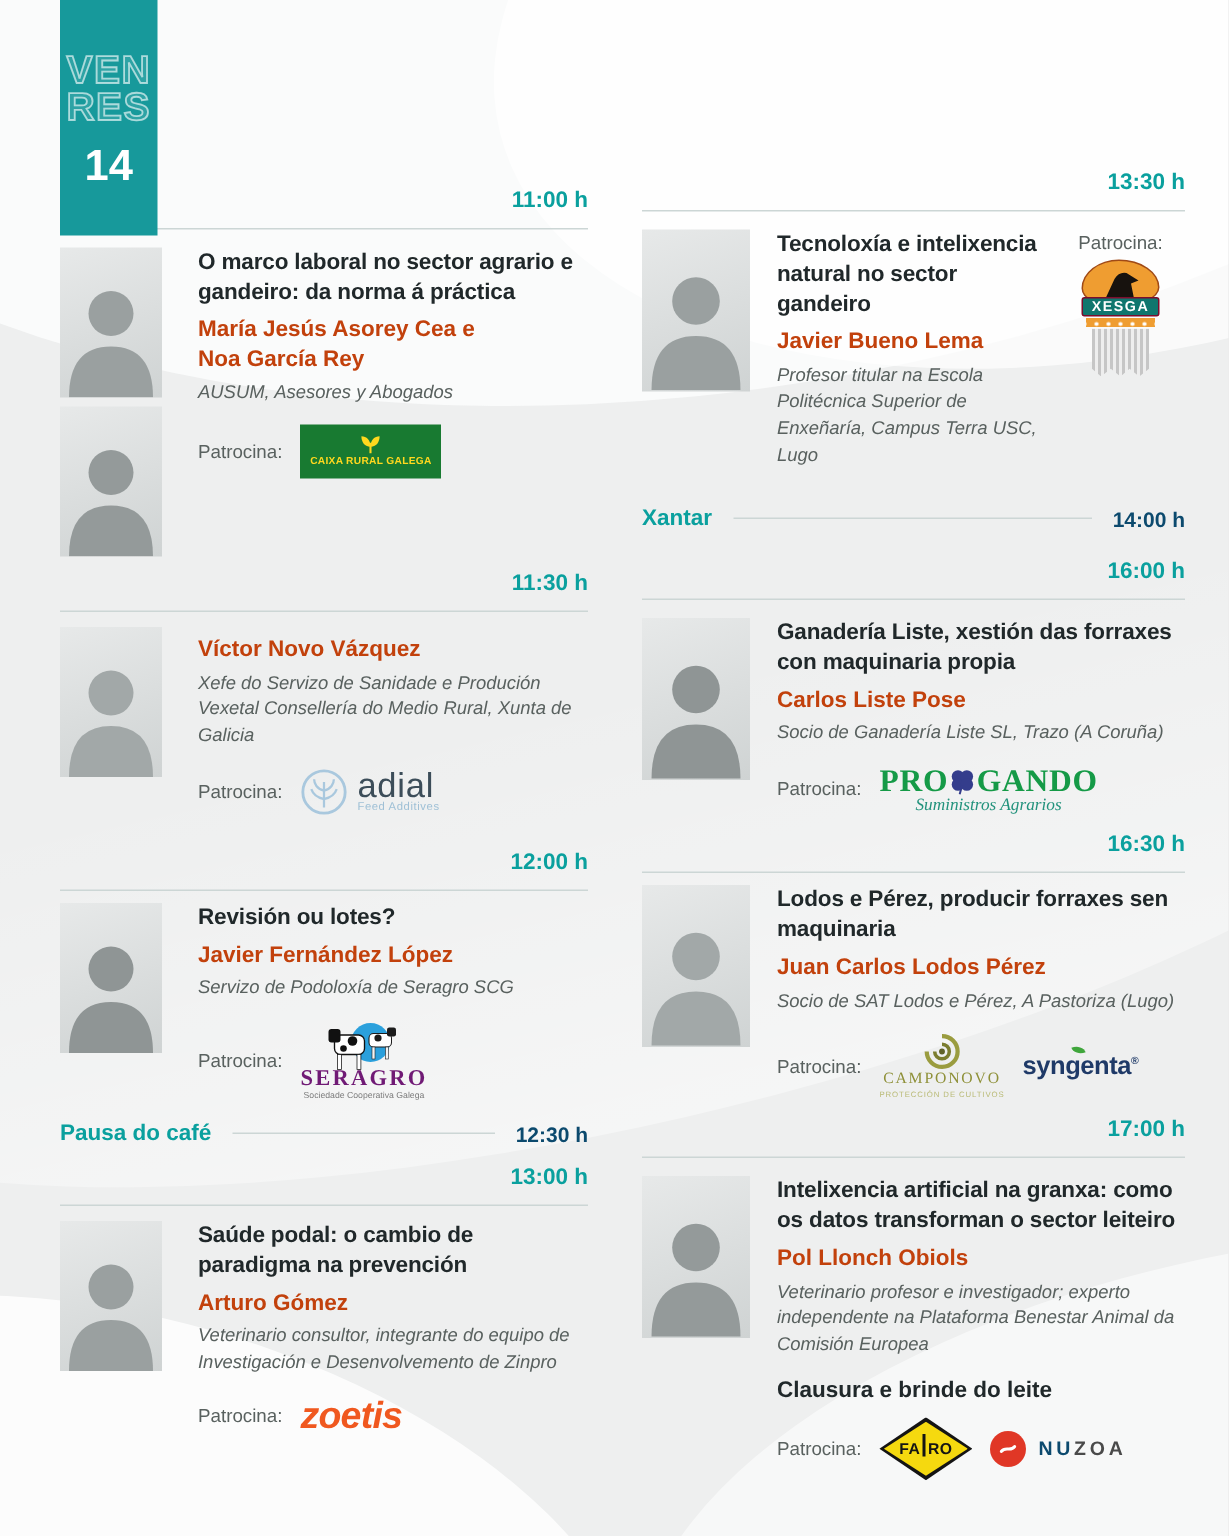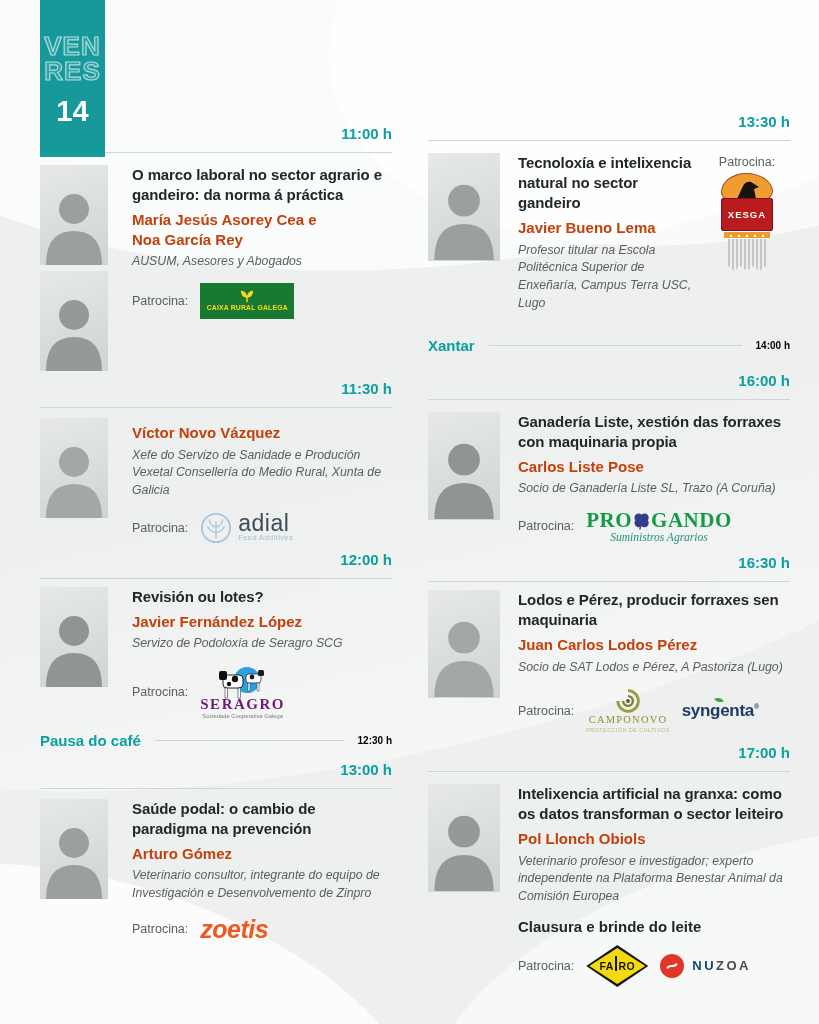--- a/index.html
+++ b/index.html
@@ -33,21 +33,21 @@
   .col-left{left:40px;width:352px;}
   .col-right{left:428px;width:362px;}
 
   .time-row{
     text-align:right;font-weight:700;font-size:15px;color:#0aa09e;
     padding-bottom:8px;border-bottom:1px solid #ccd6d5;line-height:20px;
   }
   .break-row{display:flex;align-items:center;height:22px;}
   .break-label{font-weight:700;font-size:15px;color:#0aa09e;white-space:nowrap;text-align:right;}
   .break-line{flex:1;border-top:1px solid #ccd6d5;margin:0 14px;}
-  .break-time{font-weight:700;font-size:10px;color:#000000;white-space:nowrap;}
+  .break-time{font-weight:700;font-size:14px;color:#0c4a6e;white-space:nowrap;}
 
   .session{display:flex;}
   .photo-col{display:flex;flex-direction:column;gap:6px;flex:0 0 auto;}
   .photo{
     width:68px;height:100px;overflow:hidden;
     background:linear-gradient(160deg,#e7e9e9,#cfd3d3);
     display:flex;align-items:flex-end;justify-content:center;
   }
   .col-right .photo{width:72px;height:108px;}
   .photo svg{width:100%;height:86%;}
@@ -74,21 +74,21 @@
   .adial-sub{font-size:7.5px;color:#9fc0d6;letter-spacing:.4px;}
 
   .logo-seragro{display:flex;flex-direction:column;align-items:center;line-height:1;}
   .seragro-word{font-family:"Liberation Serif",serif;font-weight:700;font-size:15px;color:#701a75;letter-spacing:1.5px;margin-top:-2px;}
   .seragro-sub{font-size:5.8px;color:#7c7c7c;margin-top:2px;}
 
   .logo-zoetis{font-size:25px;font-weight:700;font-style:italic;color:#f0581f;letter-spacing:-.5px;}
 
   .logo-xesga{display:flex;flex-direction:column;align-items:center;margin-top:4px;}
   .xesga-blob{width:52px;height:32px;background:#ef9d31;border:1px solid #a04a16;border-radius:48% 52% 55% 45%/60% 58% 42% 40%;display:flex;align-items:center;justify-content:center;}
-  .xesga-banner{background:#b91c1c;color:#fff;font-size:9.5px;font-weight:700;letter-spacing:1px;padding:10px 6px;border-radius:2px;border:1px solid #7d0c2c;margin-top:-7px;z-index:2;}
+  .xesga-banner{background:#0f766e;color:#fff;font-size:9.5px;font-weight:700;letter-spacing:1px;padding:0 6px;border-radius:2px;border:1px solid #7d0c2c;margin-top:-7px;z-index:2;}
   .xesga-stars{width:46px;height:6px;background:#ef9d31;background-image:radial-gradient(circle,#ffffff 1.1px,transparent 1.5px);background-size:8px 6px;background-position:3px 1px;margin-top:1px;}
   .xesga-ribbon{width:38px;height:32px;margin-top:1px;background:repeating-linear-gradient(90deg,#c6c6c6 0 2px,#eeeeee 2px 4px);clip-path:polygon(0 0,100% 0,100% 84%,83% 100%,66% 84%,50% 100%,33% 84%,16% 100%,0 84%);}
 
   .logo-progando{display:flex;flex-direction:column;align-items:center;}
   .progando-row{display:flex;align-items:center;font-family:"Liberation Serif",serif;font-weight:700;font-size:21px;color:#159a47;letter-spacing:.5px;line-height:1;}
   .progando-sub{font-family:"Liberation Serif",serif;font-style:italic;font-size:11.5px;color:#22927c;margin-top:0px;}
 
   .logo-camponovo{display:flex;flex-direction:column;align-items:center;line-height:1;}
   .campo-word{font-family:"Liberation Serif",serif;font-size:10.5px;color:#8e9038;letter-spacing:1.2px;margin-top:1px;}
   .campo-sub{font-size:5.2px;color:#b9ba75;letter-spacing:.6px;margin-top:2px;}
@@ -185,21 +185,21 @@
             </svg>
             <div>
               <div class="adial-word">adial</div>
               <div class="adial-sub">Feed Additives</div>
             </div>
           </div>
         </div>
       </div>
     </section>
 
-    <div class="time-row" style="margin-top:6px">12:00 h</div>
+    <div class="time-row" style="margin-top:21px">12:00 h</div>
 
     <section class="session" style="padding-top:8px">
       <div class="photo-col">
         <div class="photo">
           <svg viewBox="0 0 68 86">
               <circle cx="34" cy="30" r="15" fill="#8f9595"></circle>
               <path d="M6 86 Q6 52 34 52 Q62 52 62 86 Z" fill="#8f9595"></path>
             </svg>
         </div>
       </div>

